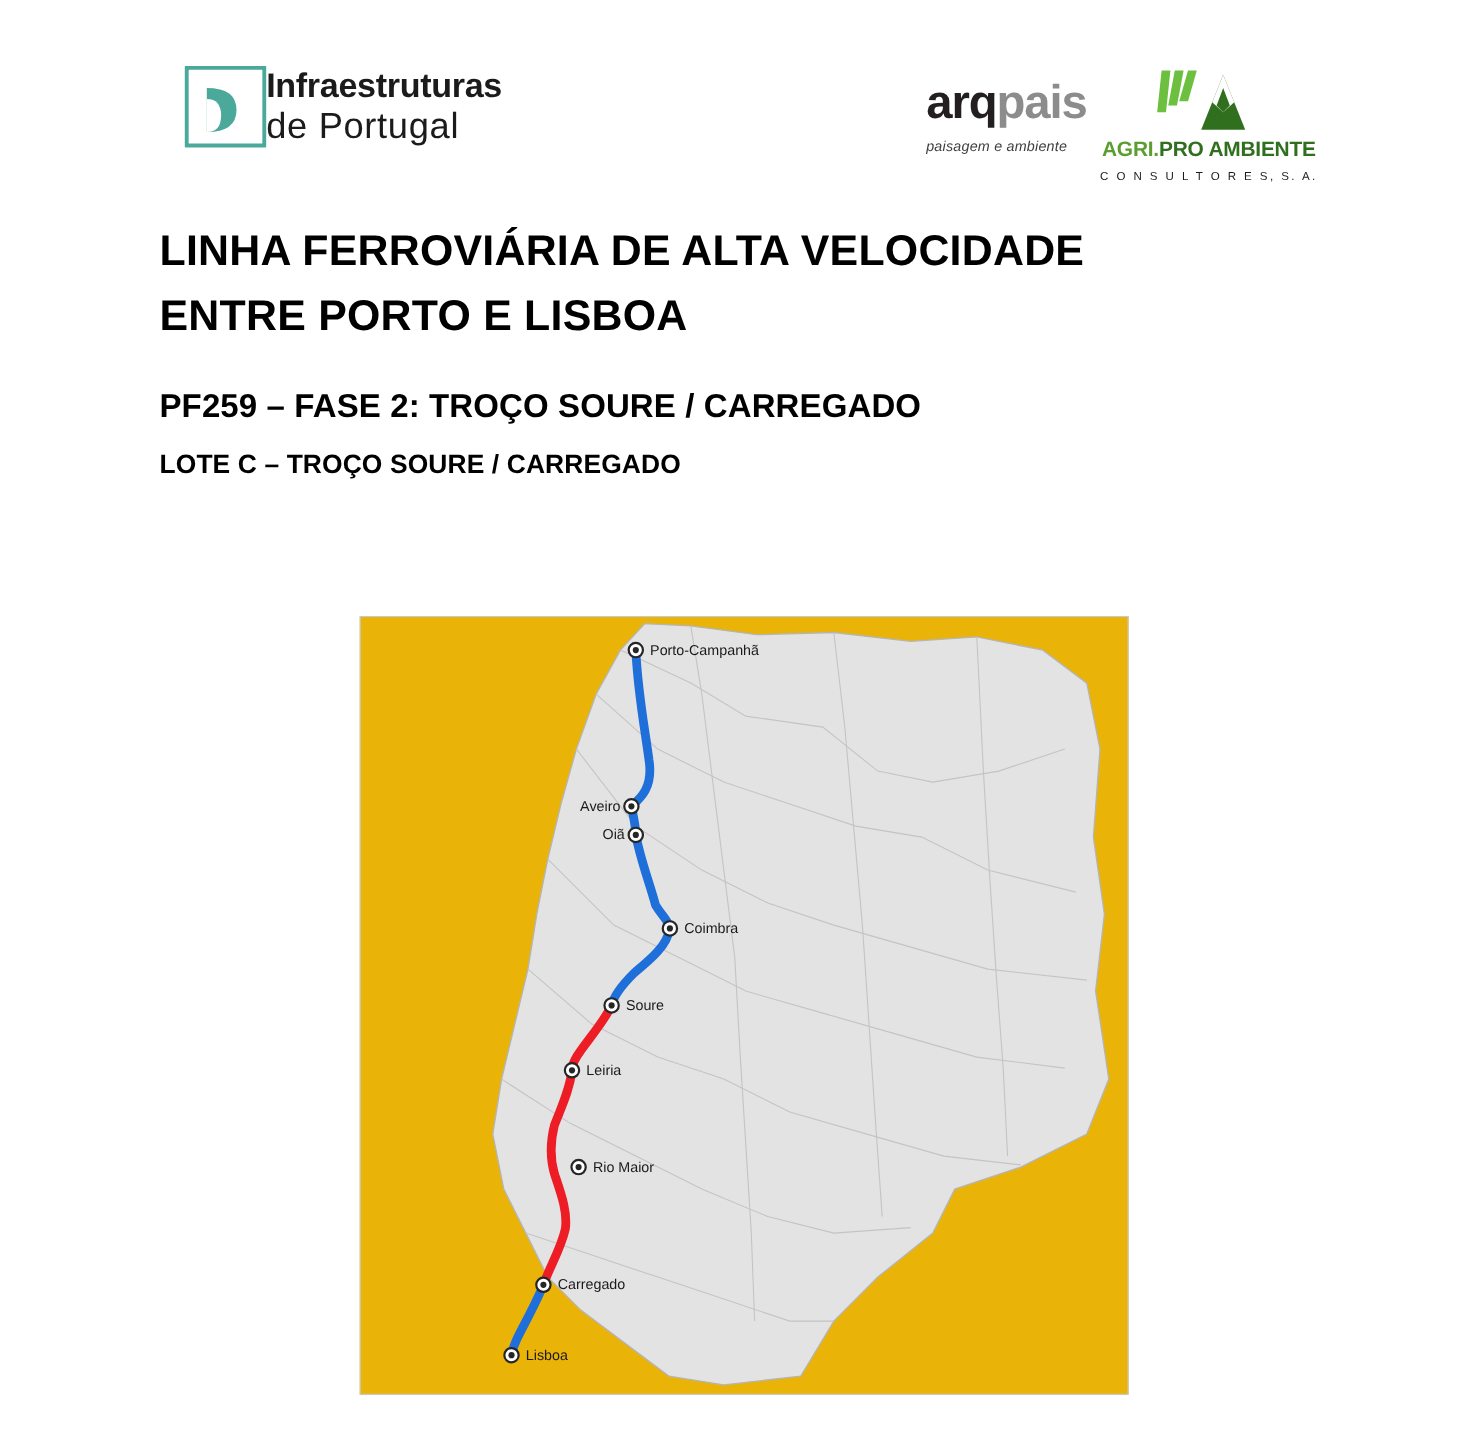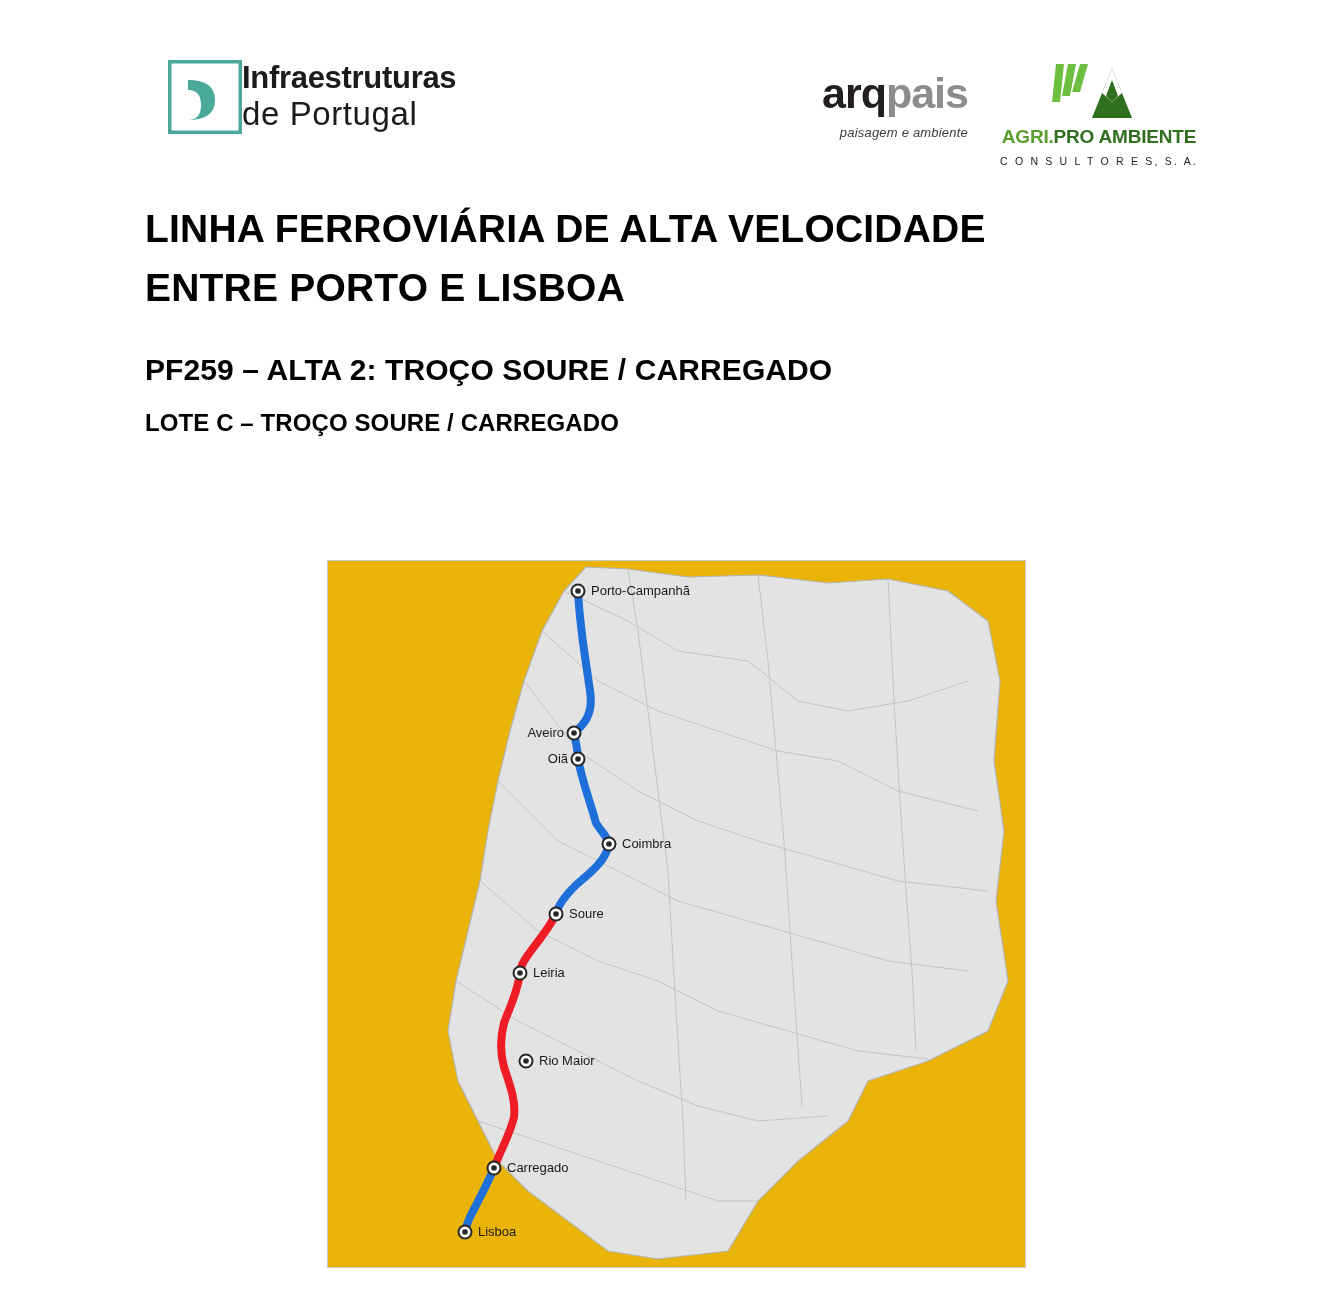--- a/index.html
+++ b/index.html
@@ -44,23 +44,23 @@
   }
   .ip-text .line2 {
     font-size: 33px;
     font-weight: normal;
     letter-spacing: 0.6px;
     color: #1b1b1b;
   }
 
   .logo-arqpais {
     position: absolute;
-    left: 822px;
+    left: 842px;
     top: 72px;
-    text-align: right;
+    text-align: left;
   }
   .arq-word {
     font-size: 43px;
     font-weight: bold;
     letter-spacing: -1px;
     line-height: 1;
   }
   .arq-word .dark { color: #231f20; }
   .arq-word .grey { color: #8c8c8c; }
   .arq-sub {
@@ -190,21 +190,21 @@
     <div class="agri-sub">C O N S U L T O R E S,  S. A.</div>
   </div>
 
 </div>
 
 <div class="titles">
   <div class="title-main">
     <div>LINHA   FERROVIÁRIA   DE   ALTA   VELOCIDADE</div>
     <div class="lastline">ENTRE PORTO E LISBOA</div>
   </div>
-  <div class="title-sub1">PF259 – ALTA 2: TROÇO SOURE / CARREGADO</div>
+  <div class="title-sub1">PF259 – FASE 2: TROÇO SOURE / CARREGADO</div>
   <div class="title-sub2">LOTE C – TROÇO SOURE / CARREGADO</div>
 </div>
 
 <div class="map-wrap">
   <svg width="695" height="704" viewBox="0 0 695 704">
 
     <g>
       <path d="M258 6 L300 8 L360 16 L430 14 L500 22 L560 18 L620 30 L660 60
                L672 120 L666 200 L676 270 L668 340 L680 420 L660 470
                L600 500 L540 520 L520 560 L470 600 L430 640 L400 690

